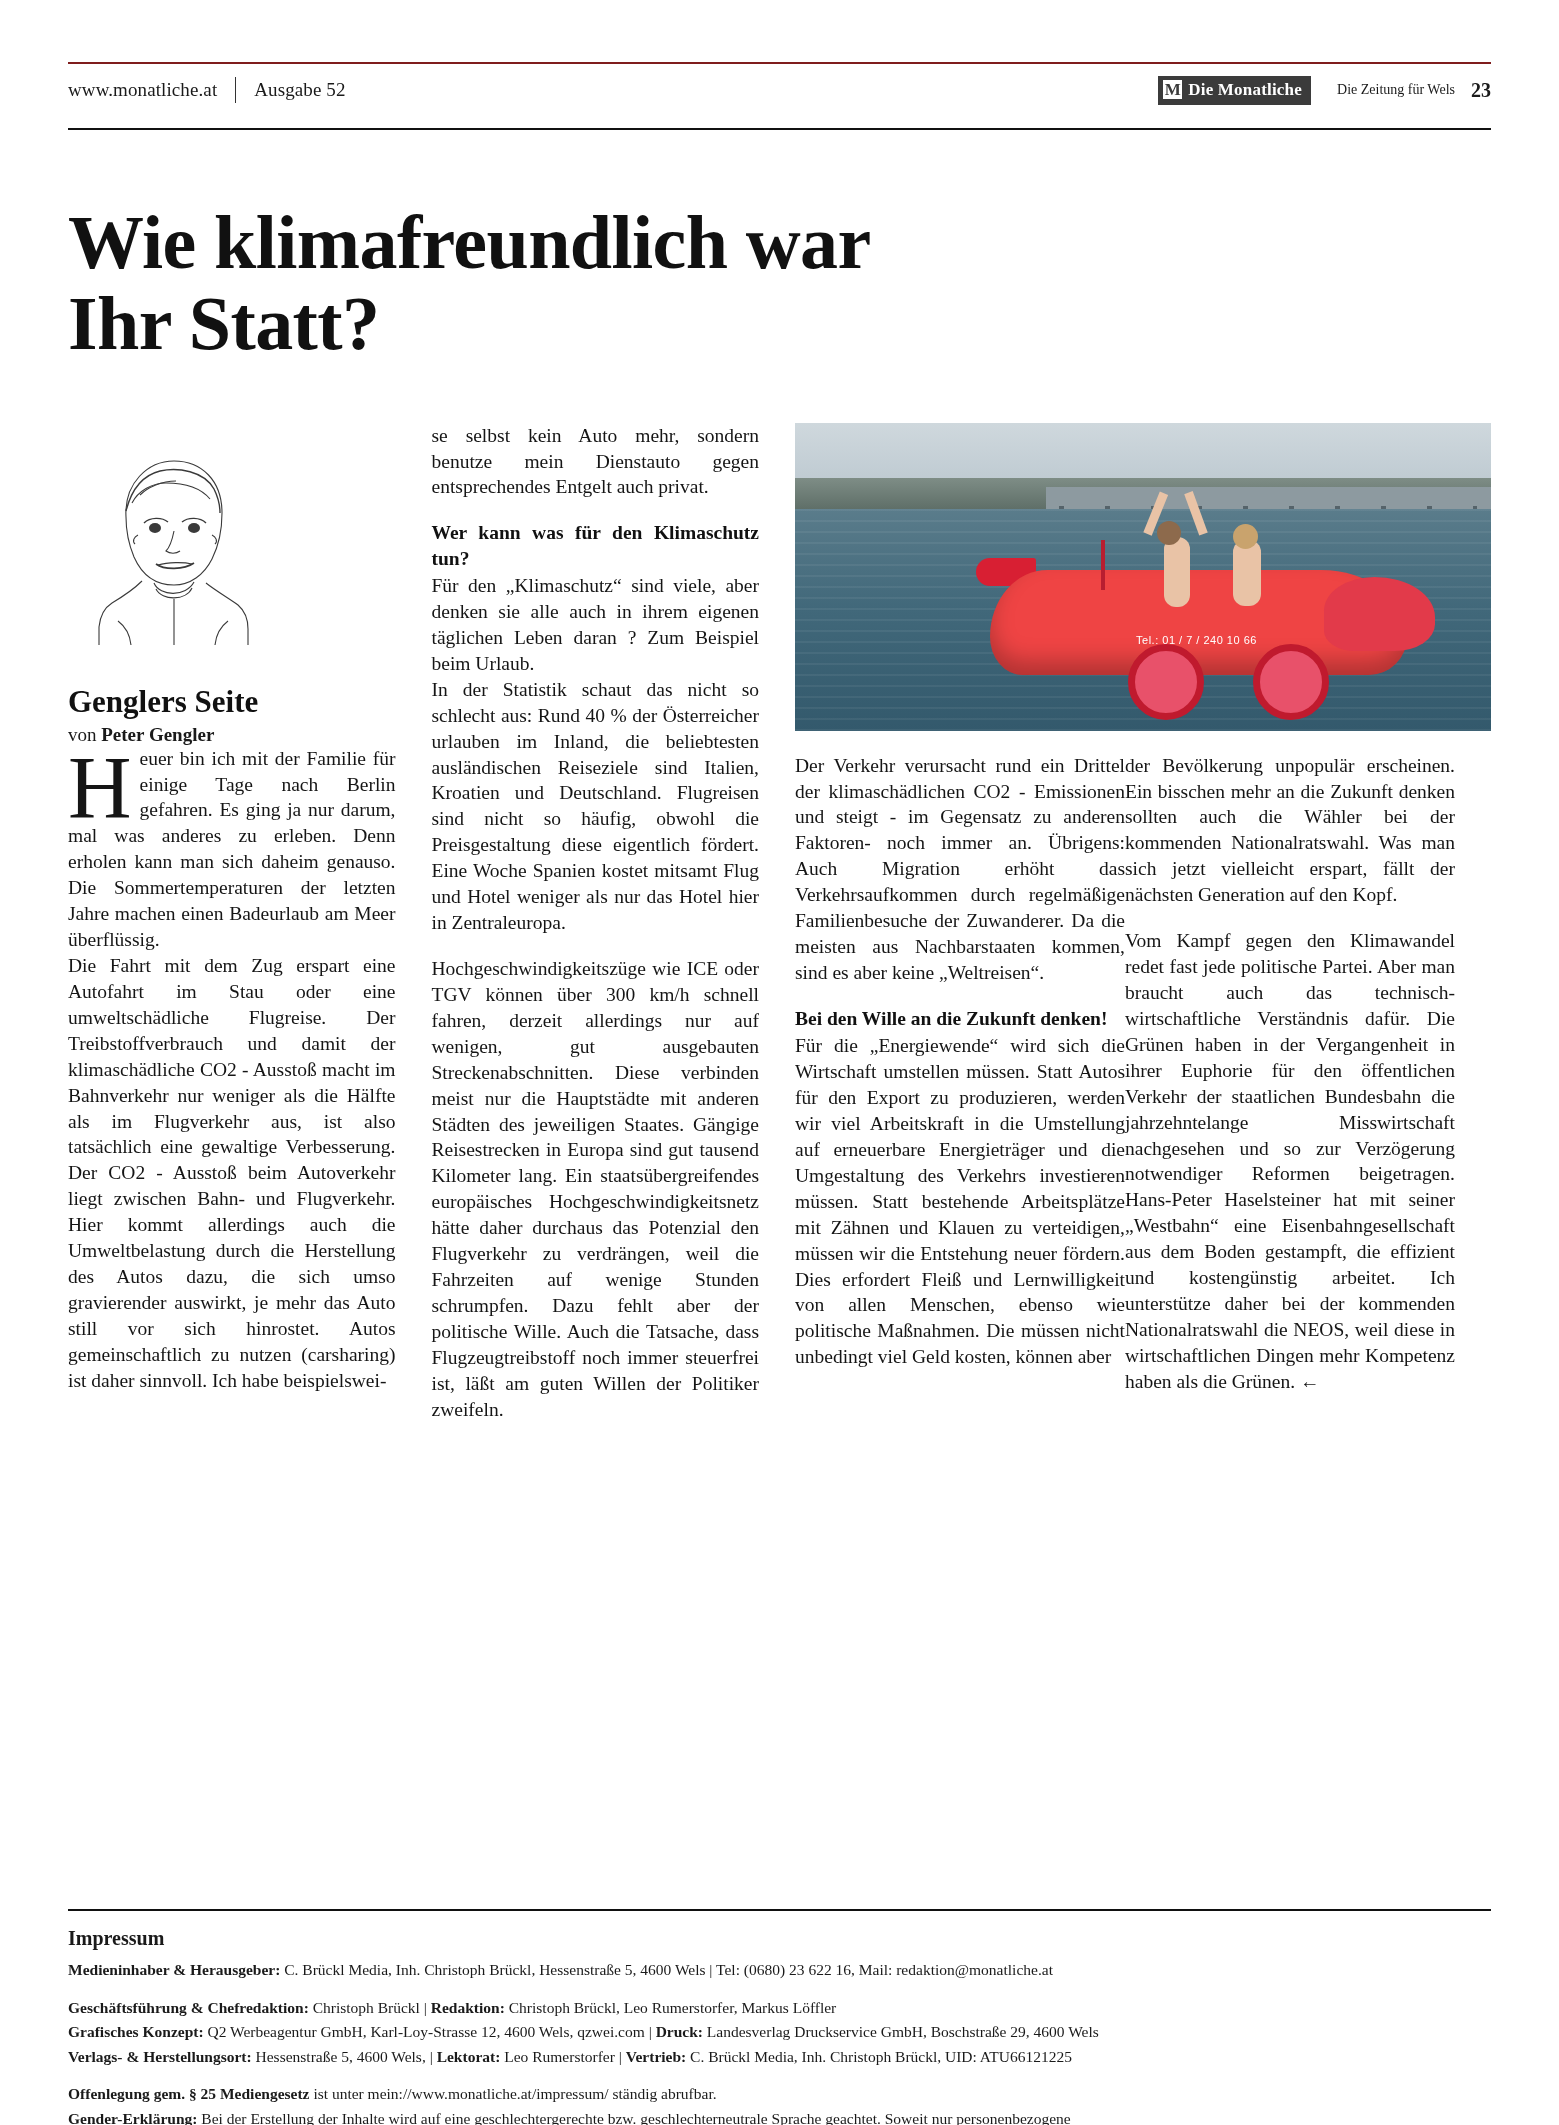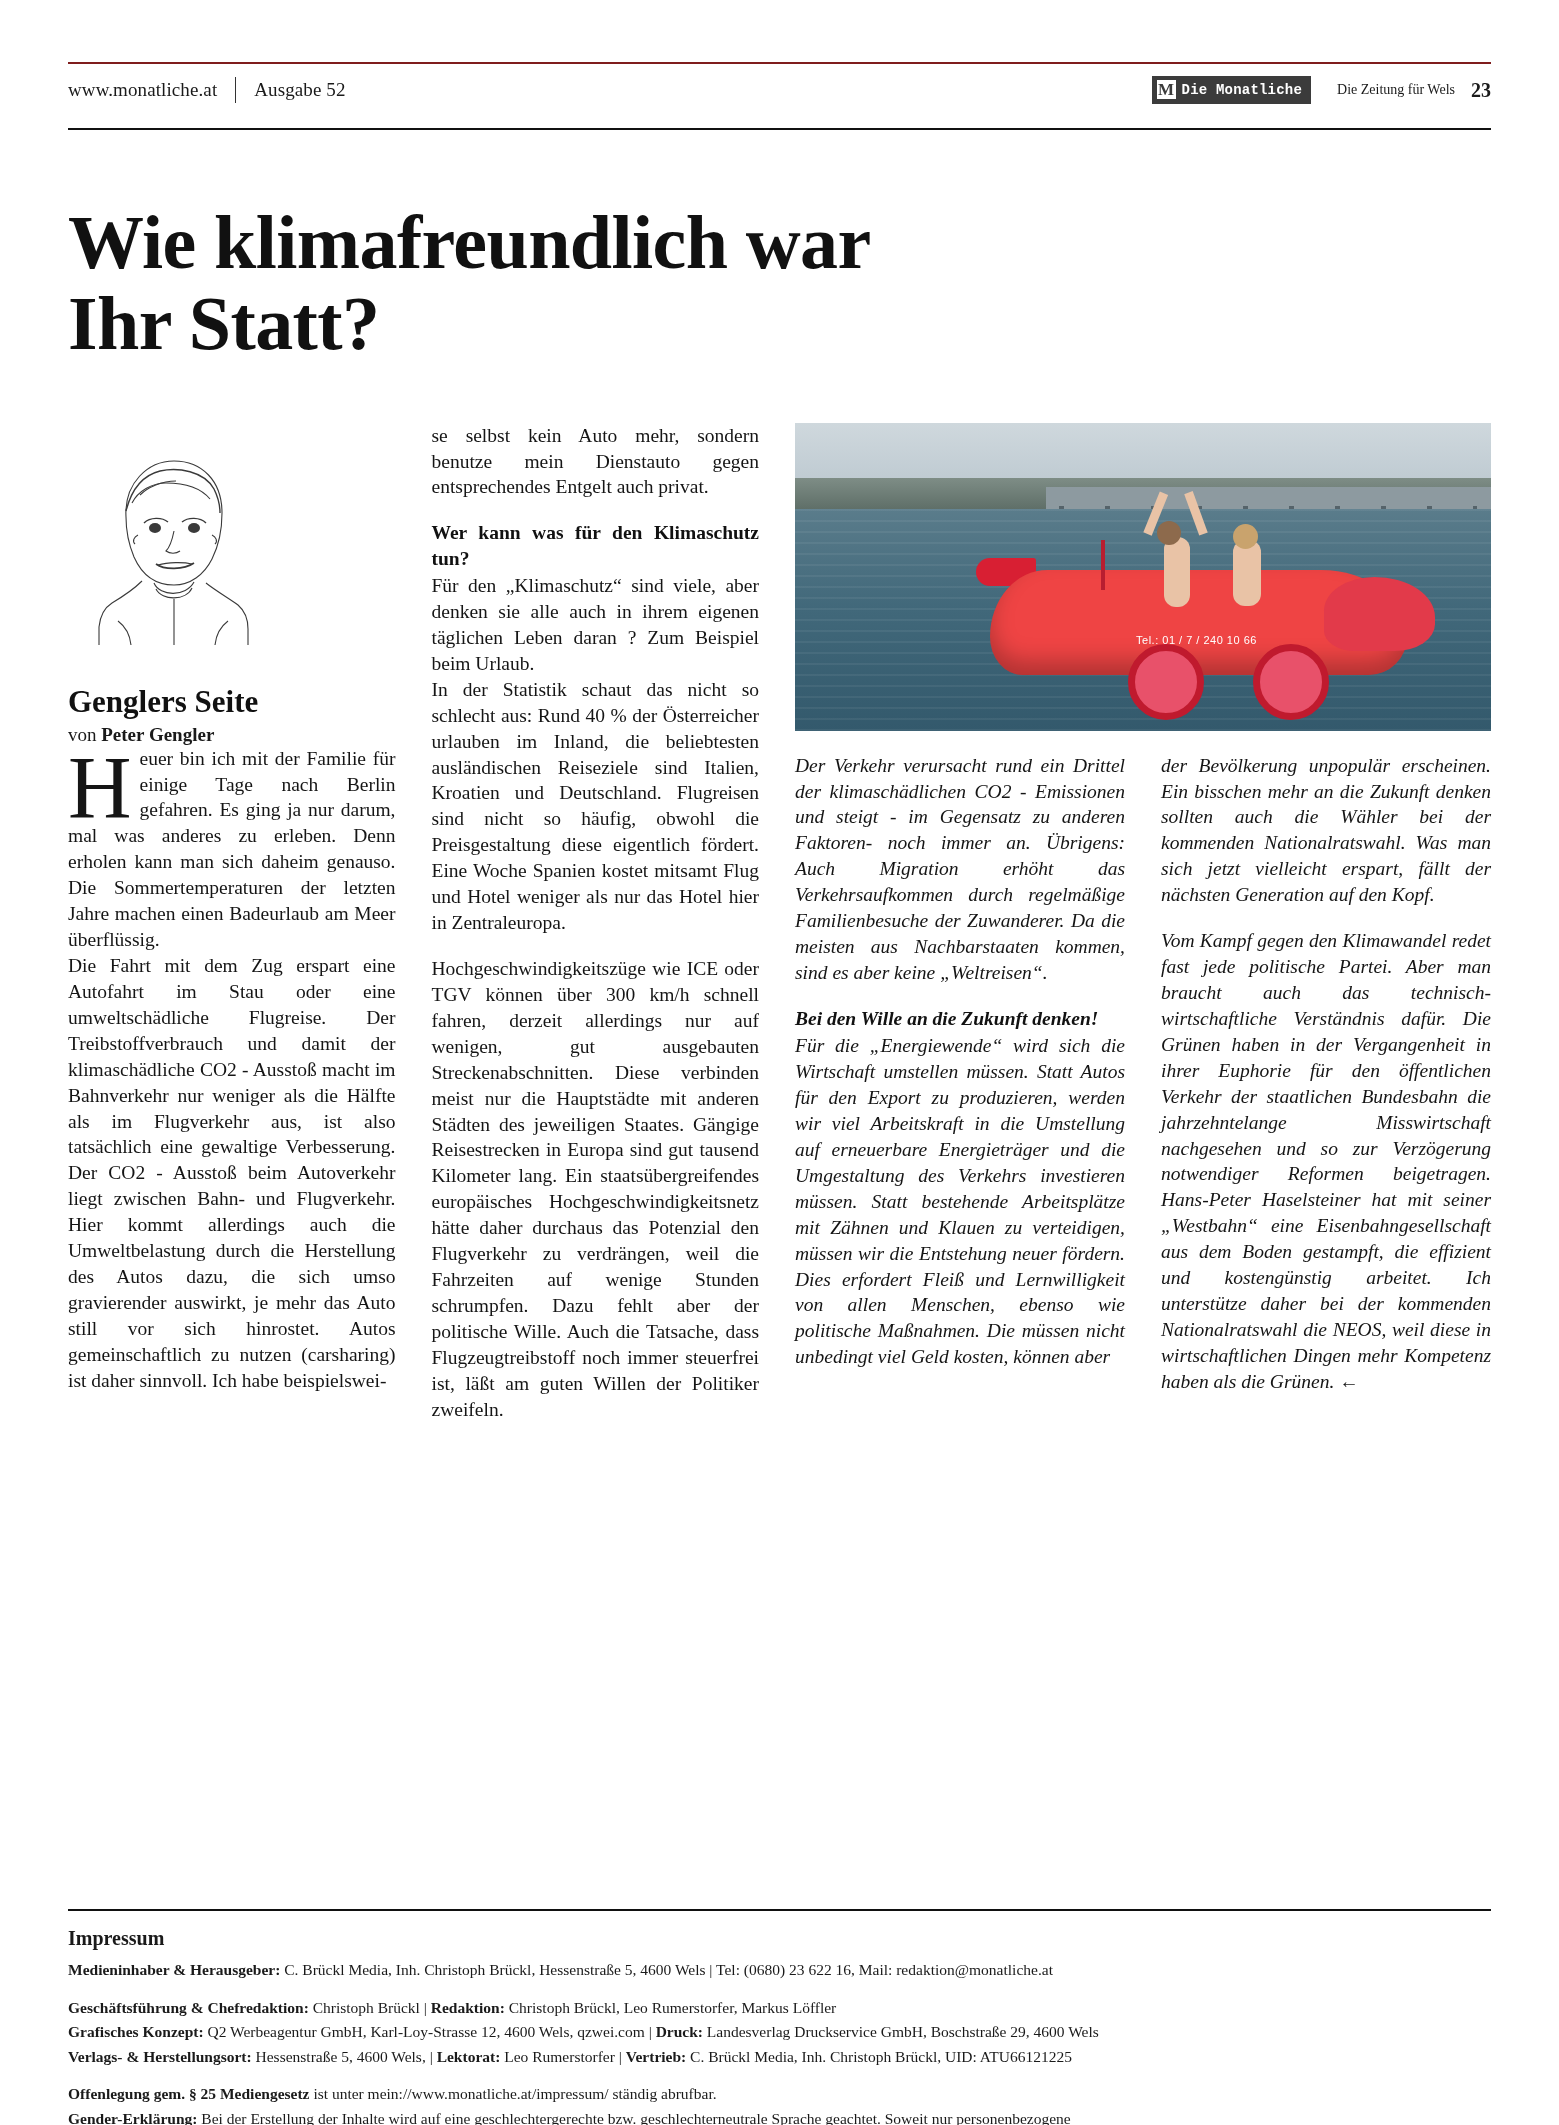--- a/index.html
+++ b/index.html
@@ -67,23 +67,23 @@
     font-size: 17px;
     background: #fff;
     color: #3b3b3b;
     width: 19px;
     height: 19px;
     line-height: 19px;
     text-align: center;
     margin-right: 6px;
   }
   .logo-text {
-    font-family: Liberation Mono, monospace;
-    font-weight: bold;
-    font-size: 14px;
+    font-family: Liberation Serif, serif;
+    font-weight: bold;
+    font-size: 17px;
     letter-spacing: 0.2px;
   }
   .masthead-section { font-size: 14px; margin-right: 16px; }
   .masthead-page { font-weight: bold; font-size: 20px; }
 
   
   .headline {
     font-family: "Liberation Serif", serif;
     font-weight: bold;
     font-size: 76px;
@@ -391,21 +391,21 @@
           <div class="mast"></div>
           <div class="person p1"></div>
           <div class="person p1h"></div>
           <div class="person p2"></div>
           <div class="person p2h"></div>
           <div class="arm a1"></div>
           <div class="arm a2"></div>
         </div>
       </div>
 
-      <div style="display:flex; gap:36px;font-style:italic;">
+      <div style="display:flex; ">
         <div class="col col3">
           <div class="body-text">
             <p>Der Verkehr verursacht rund ein Drittel der klimaschädlichen CO2 - Emissionen und steigt - im Gegensatz zu anderen Faktoren- noch immer an. Übrigens: Auch Migration erhöht das Verkehrsaufkommen durch regelmäßige Familienbesuche der Zuwanderer. Da die meisten aus Nachbarstaaten kommen, sind es aber keine „Weltreisen“.</p>
             <div class="subhead">Bei den Wille an die Zukunft denken!</div>
             <p>Für die „Energiewende“ wird sich die Wirtschaft umstellen müssen. Statt Autos für den Export zu produzieren, werden wir viel Arbeitskraft in die Umstellung auf erneuerbare Energieträger und die Umgestaltung des Verkehrs investieren müssen. Statt bestehende Arbeitsplätze mit Zähnen und Klauen zu verteidigen, müssen wir die Entstehung neuer fördern. Dies erfordert Fleiß und Lernwilligkeit von allen Menschen, ebenso wie politische Maßnahmen. Die müssen nicht unbedingt viel Geld kosten, können aber</p>
           </div>
         </div>
         <div class="col col4">
           <div class="body-text">
             <p>der Bevölkerung unpopulär erscheinen. Ein bisschen mehr an die Zukunft denken sollten auch die Wähler bei der kommenden Nationalratswahl. Was man sich jetzt vielleicht erspart, fällt der nächsten Generation auf den Kopf.</p>

